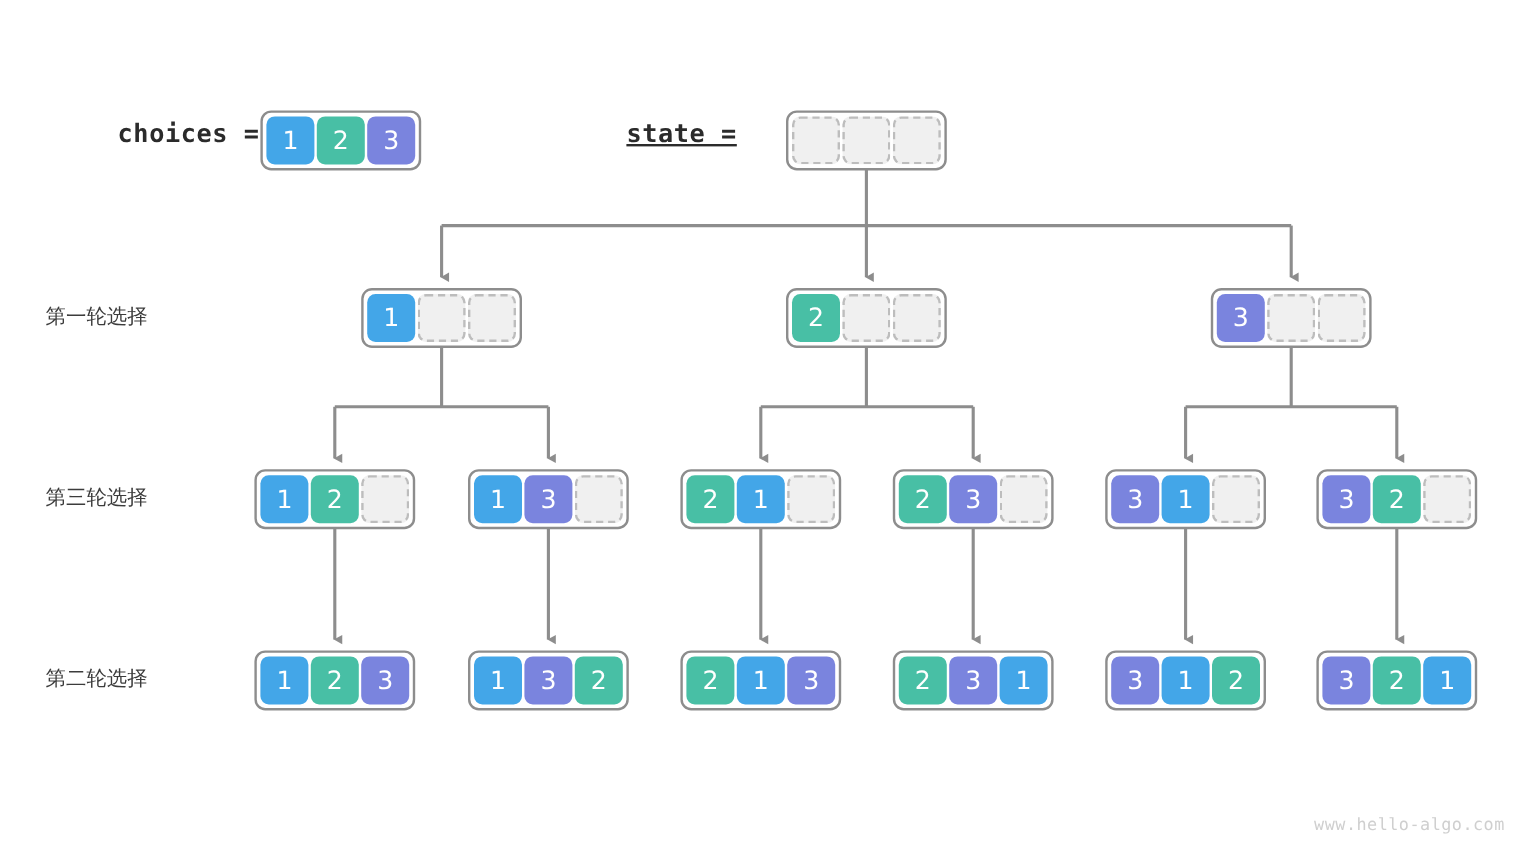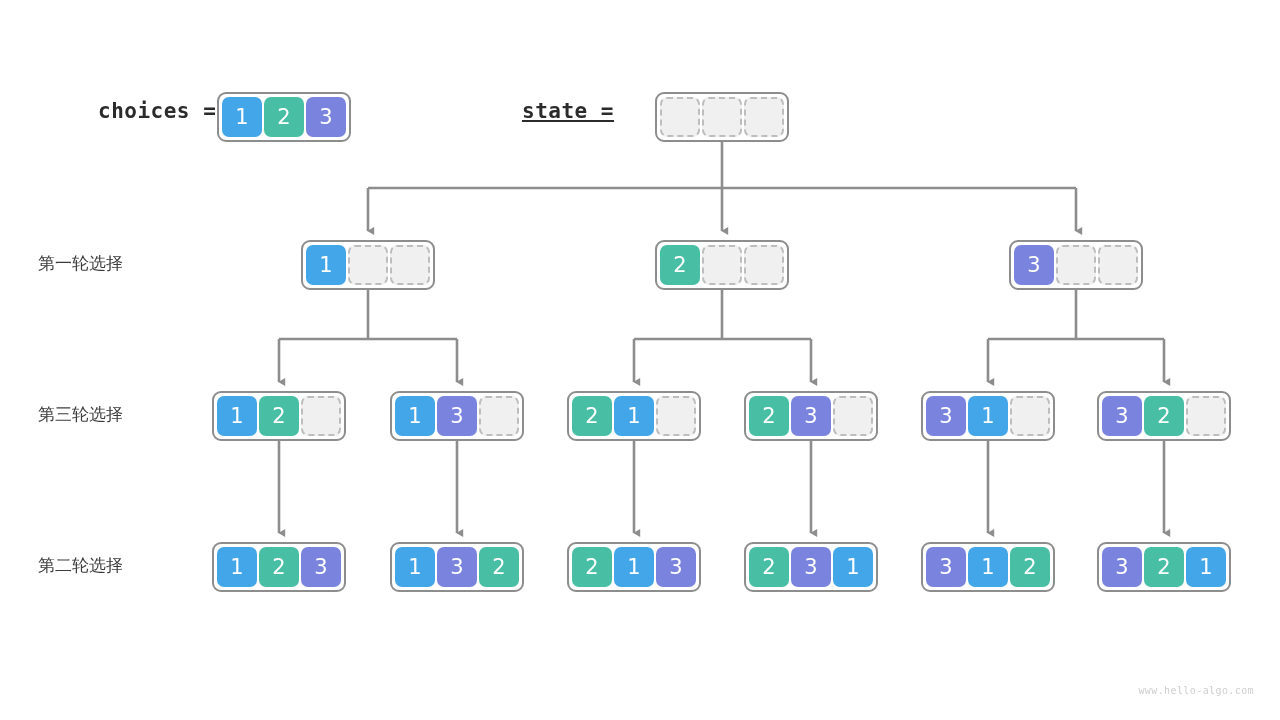--- a/index.html
+++ b/index.html
@@ -79,21 +79,21 @@
     border: 2px dashed #bdbdbd;
     color: transparent;
   }
 
   
   #watermark {
     position: absolute;
     right: 26px;
     bottom: 24px;
     font-family: "DejaVu Sans Mono", "Liberation Mono", monospace;
-    font-size: 10px;
+    font-size: 14px;
     color: #cfcfcf;
     letter-spacing: 0.4px;
     white-space: nowrap;
   }
 </style>
 </head>
 <body>
 
 <div id="canvas">
 

